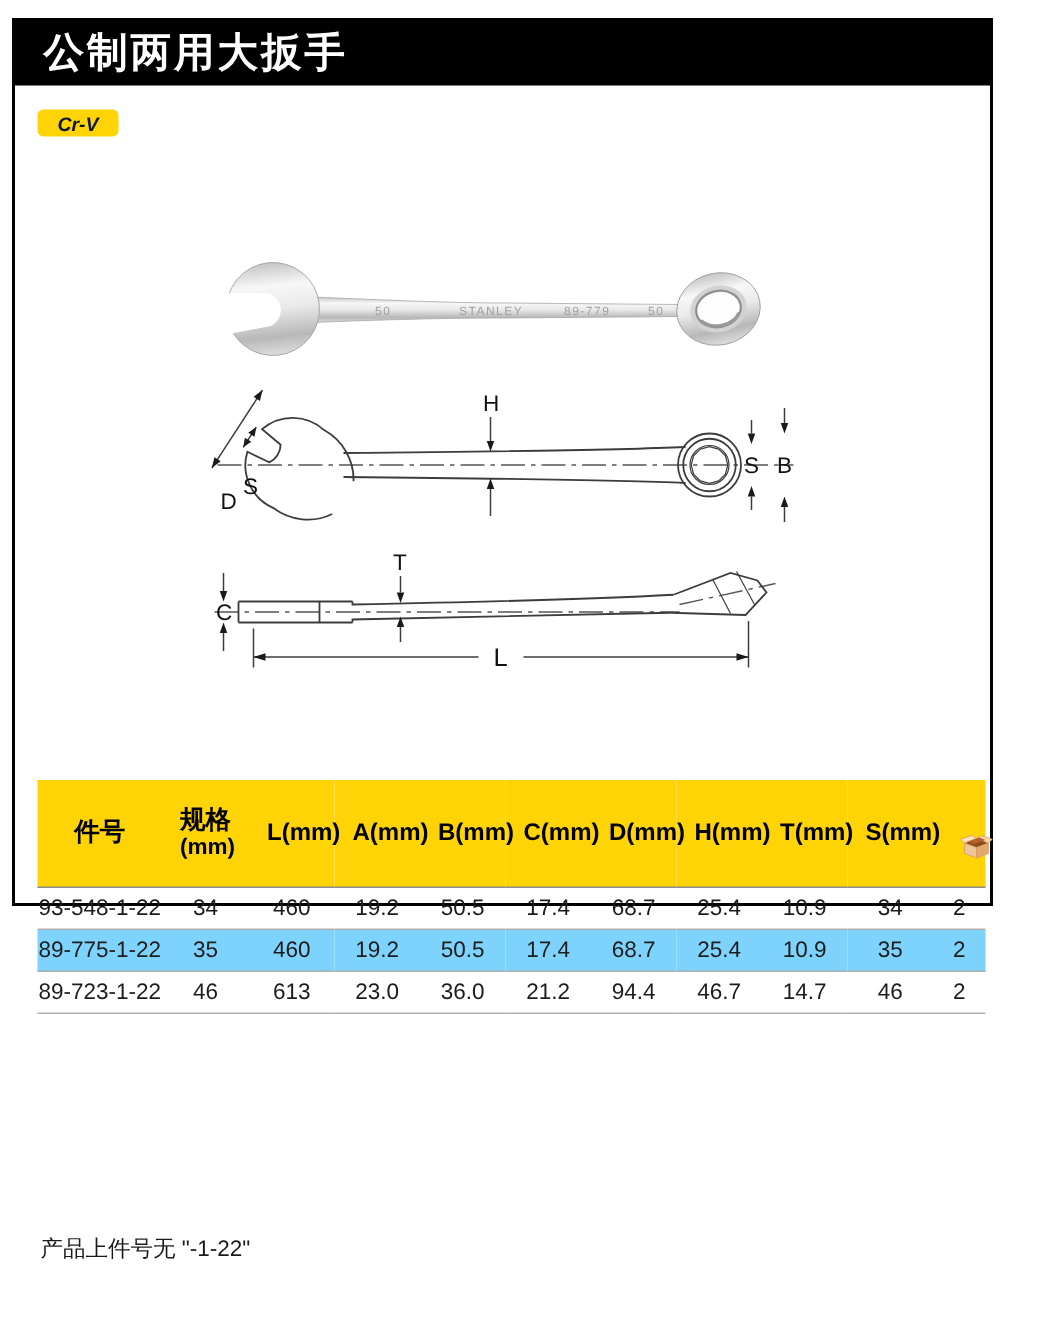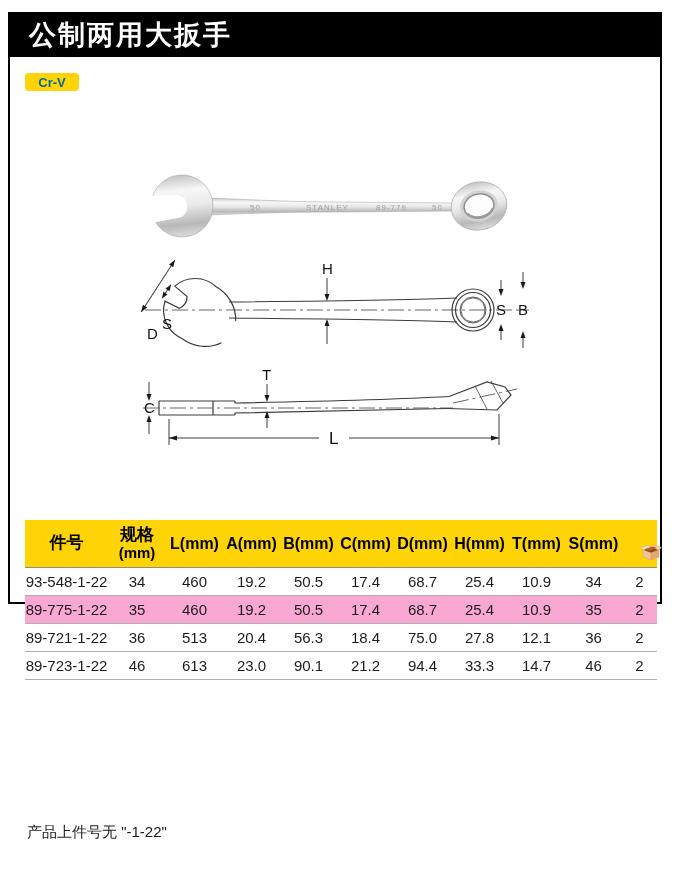--- a/index.html
+++ b/index.html
@@ -2,42 +2,42 @@
 <html><head>
 <meta charset="utf-8">
 <style>
   html,body{margin:0;padding:0;background:#fff;}
   body{width:695px;height:879px;position:relative;font-family:"Liberation Sans","DejaVu Sans",sans-serif;-webkit-font-smoothing:antialiased;}
   .frame{position:absolute;left:8px;top:12px;width:654px;height:592px;border:2px solid #000;box-sizing:border-box;background:#fff;}
   .titlebar{position:absolute;left:0;top:0;width:100%;height:43px;background:#000;color:#fff;
             font-size:27px;font-weight:bold;line-height:43px;padding-left:19px;box-sizing:border-box;letter-spacing:2px;white-space:nowrap;}
   .badge{position:absolute;left:15px;top:59px;width:54px;height:18px;background:#FFD406;border-radius:4px;
          display:flex;align-items:center;justify-content:center;}
-  .badge span{font-size:13px;font-weight:bold;color:#0369a1;letter-spacing:0;text-align:right;}
+  .badge span{font-size:13px;font-weight:bold;font-style:italic;color:#0f172a;letter-spacing:0;text-align:right;}
   svg{position:absolute;overflow:visible;}
   .photo{left:128px;top:152px;}
   .topview{left:125px;top:244px;}
   .sideview{left:125px;top:352px;}
   .dim-line{stroke:#3c3c3c;stroke-width:1;fill:none;}
   .outline{stroke:#3c3c3c;stroke-width:1.2;fill:none;}
   .thin{stroke:#3c3c3c;stroke-width:0.8;fill:none;}
   .cline{stroke:#555;stroke-width:0.9;fill:none;stroke-dasharray:16 4 3 4;}
   .arrow{fill:#1a1a1a;stroke:none;}
   .dimtext{font-family:"Liberation Sans",sans-serif;font-size:15px;fill:#111;}
   .dimtext-big{font-family:"Liberation Sans",sans-serif;font-size:17px;fill:#111;}
   .stamp{font-family:"Liberation Sans",sans-serif;font-size:8px;fill:#a0a0a0;letter-spacing:1px;}
   table.spec{position:absolute;left:15px;top:506px;width:632px;border-collapse:collapse;table-layout:fixed;
              font-size:15px;color:#1c1c1c;}
-  table.spec th{background:#FFD406;height:47px;font-size:16px;font-weight:bold;color:#000;padding:0;vertical-align:middle;text-align:center;}
+  table.spec th{background:#FFD406;height:47px;font-size:16px;font-weight:bold;color:#000;padding:12px;vertical-align:middle;text-align:center;}
   table.spec th .cjk{font-size:17px;line-height:1.1;}
   table.spec th .sub{font-size:15px;line-height:1.05;}
   table.spec td{height:27px;text-align:center;padding:0;border-top:1px solid #b0b0b0;}
   table.spec tbody tr:first-child td{border-top:1px solid #8d8d8d;margin-top:12px;}
   table.spec tbody{border-bottom:1px solid #b0b0b0;}
-  table.spec tr.alt td{background:#f9a8d4;}
+  table.spec tr.alt td{background:#7dd3fc;}
   .footnote{position:absolute;left:17px;top:809px;font-size:15px;color:#1a1a1a;}
 </style>
 </head>
 <body>
 
 <div class="frame">
 
   <div class="titlebar">
     <span>公制两用大扳手</span>
   </div>
@@ -220,41 +220,28 @@
           <td>19.2</td>
           <td>50.5</td>
           <td>17.4</td>
           <td>68.7</td>
           <td>25.4</td>
           <td>10.9</td>
           <td>35</td>
           <td>2</td>
         </tr>
         <tr>
-          <td>89-721-1-22</td>
-          <td>36</td>
-          <td>513</td>
-          <td>20.4</td>
-          <td>56.3</td>
-          <td>18.4</td>
-          <td>75.0</td>
-          <td>27.8</td>
-          <td>12.1</td>
-          <td>36</td>
-          <td>2</td>
-        </tr>
-        <tr>
           <td>89-723-1-22</td>
           <td>46</td>
           <td>613</td>
           <td>23.0</td>
-          <td>90.1</td>
+          <td>36.0</td>
           <td>21.2</td>
           <td>94.4</td>
-          <td>33.3</td>
+          <td>46.7</td>
           <td>14.7</td>
           <td>46</td>
           <td>2</td>
         </tr>
       </tbody>
   </table>
 
   <div class="footnote">产品上件号无 "-1-22"</div>
 
 </div>

